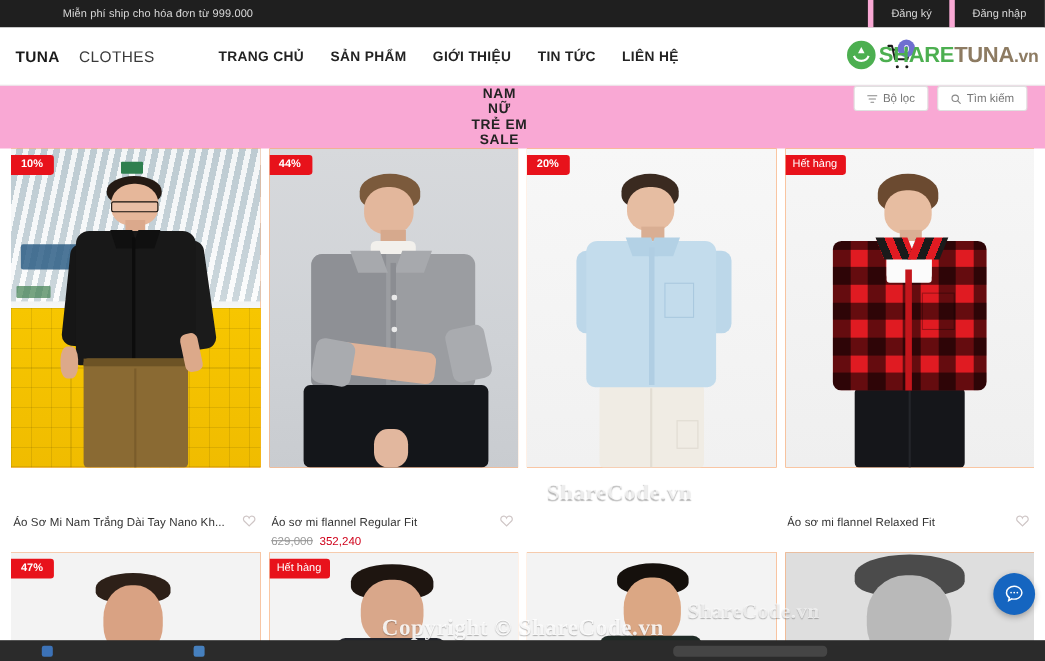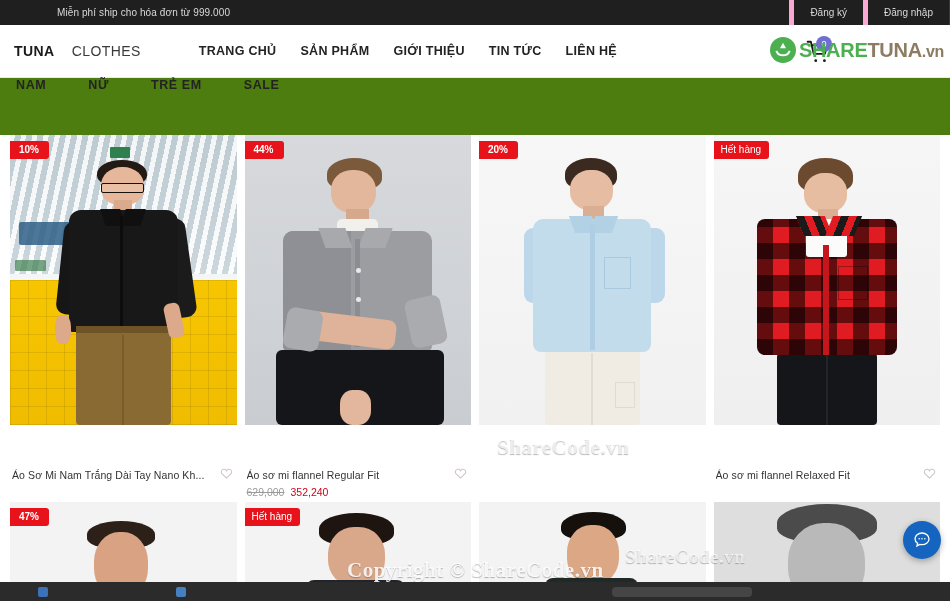--- a/index.html
+++ b/index.html
@@ -102,23 +102,25 @@
     font-size: 20px; font-weight: 700; letter-spacing: -.3px;
   }
   .wm-logo .t1 { color: #4caf50; }
   .wm-logo .t2 { color: #8d7b62; }
   .wm-logo .t3 { color: #8d7b62; font-size: 16px; }
 
   
   .catrow {
     height: 57px;
     display: flex;
+    align-items: center;
     padding: 0 16px;
-    background: #4d7c0f;
+    background: #f9a8d4;
     position: relative;
+    flex-direction: column;
   }
   .cat-item {
     font-size: 12.5px;
     font-weight: 700;
     letter-spacing: .6px;
     color: #232323;
     margin-right: 42px;
     white-space: nowrap;
   }
   .tools {
@@ -365,20 +367,35 @@
     </div>
   </div>
 </div>
 
 <div class="catrow">
   <a class="cat-item">NAM</a>
   <a class="cat-item">NỮ</a>
   <a class="cat-item">TRẺ EM</a>
   <a class="cat-item">SALE</a>
 
+  <div class="tools">
+    <button class="tool-btn">
+      <svg width="10" height="10" viewBox="0 0 24 24" fill="none" stroke="#888" stroke-width="2.2">
+        <path d="M2 5h20M5 12h14M9 19h6" stroke-linecap="round"></path>
+      </svg>
+      <span>Bộ lọc</span>
+    </button>
+    <button class="tool-btn">
+      <svg width="10" height="10" viewBox="0 0 24 24" fill="none" stroke="#888" stroke-width="2.4">
+        <circle cx="10.5" cy="10.5" r="7"></circle>
+        <path d="M16 16l5.5 5.5" stroke-linecap="round"></path>
+      </svg>
+      <span>Tìm kiếm</span>
+    </button>
+  </div>
 </div>
 
 <div class="grid">
 
   <div class="card">
     <div class="thumb">
       <div class="ph">
         <div class="p1-bg"></div>
           <div class="p1-roof"></div>
           <div class="p1-tile"></div>

